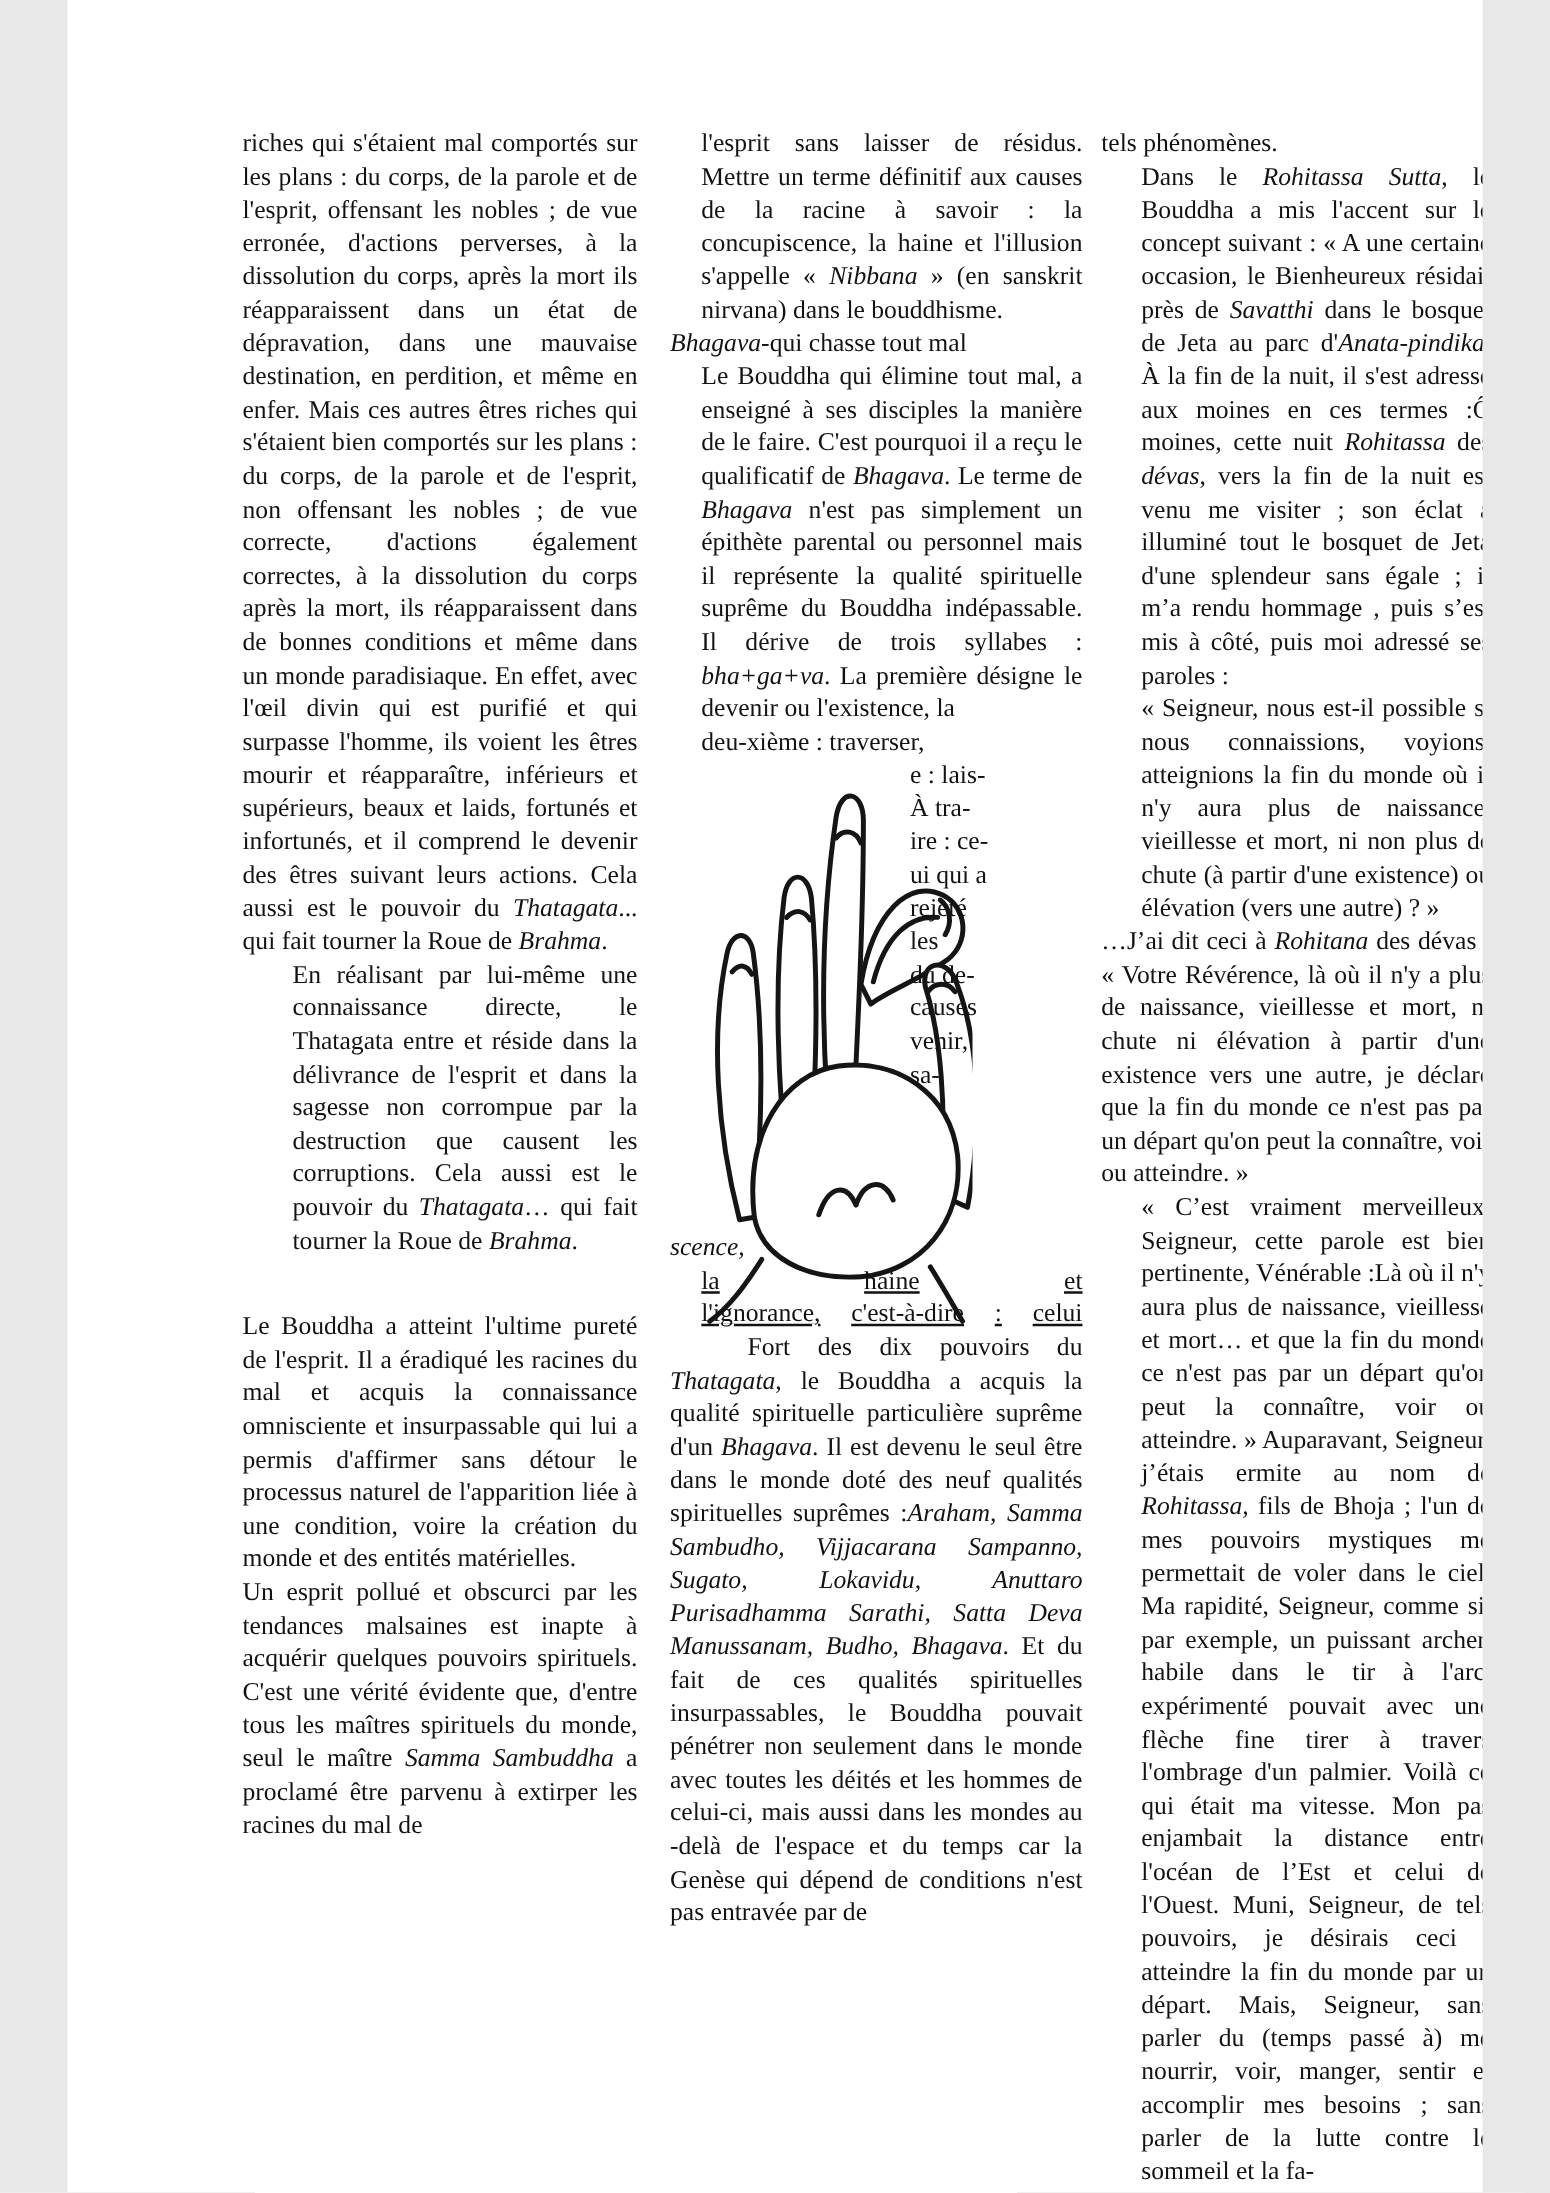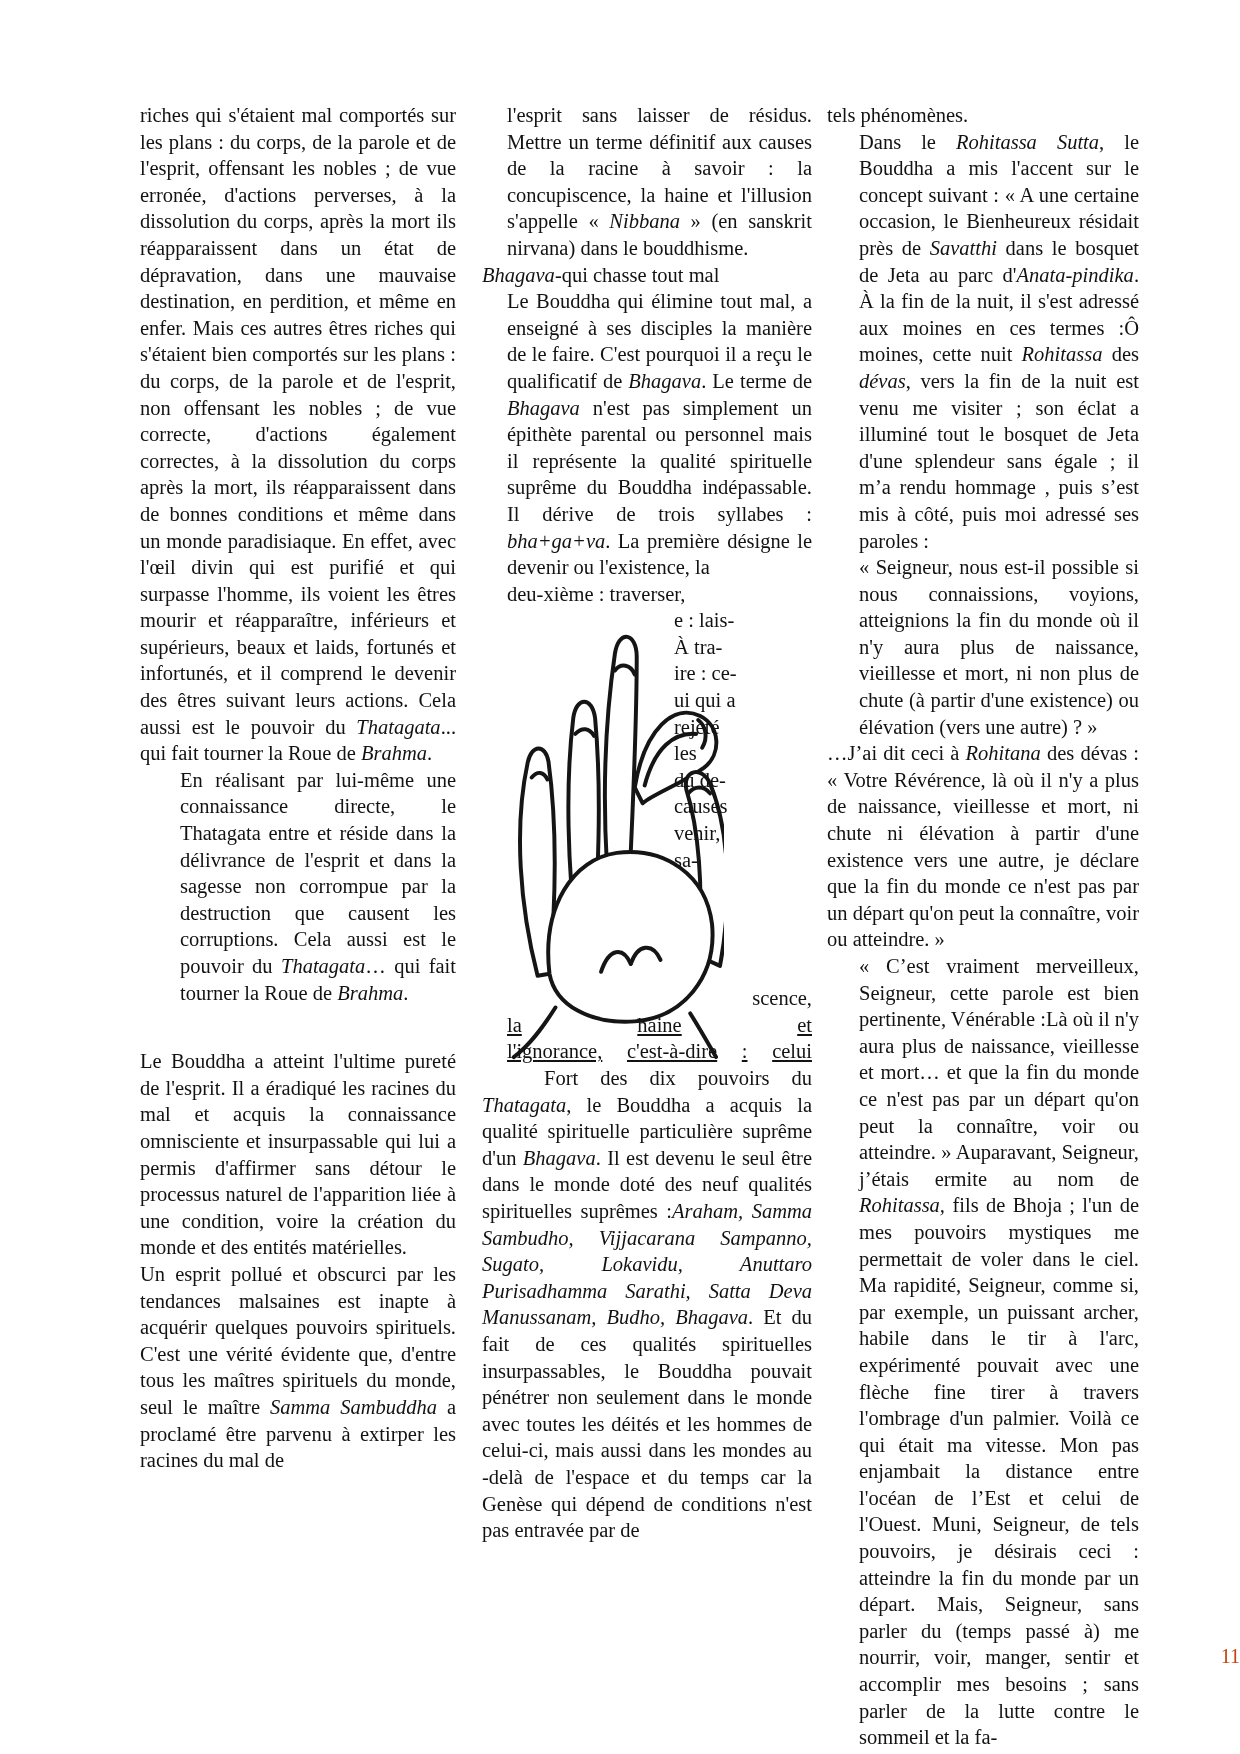--- a/index.html
+++ b/index.html
@@ -1,38 +1,38 @@
 <!DOCTYPE html>
 <html><head>
 <meta charset="utf-8">
 <style>
   html,body{margin:0;padding:0;background:#e8e8e8;}
   .page{
-    position:relative;width:1240px;height:1754px;margin:0 auto;
+    position:relative;width:1132px;height:1754px;margin:0 auto;
     background:#ffffff;overflow:hidden;color:#121212;
     font-family:"Liberation Serif","DejaVu Serif",serif;
   }
   .content{
     position:absolute;left:140px;top:102px;display:flex;
     font-size:20.5px;line-height:26.6px;
   }
   .col1{width:316px;margin-right:26px;}
   .col2{width:330px;margin-right:15px;}
   .col3{width:312px;}
   p{margin:0;}
   .just{text-align:justify;text-justify:inter-word;}
   .indent-block{margin-left:40px;}
   .gap-top{margin-top:42px;}
   .padL{padding-left:25px;}
   .first-indent{text-indent:62px;}
   .heading-line{margin:0;}
   .split-line{display:flex;padding-left:25px;}
   .wrap-row{position:relative;height:378px;}
   .frags{position:absolute;left:192px;top:0;text-align:left;}
-  .line-right{text-align:right;}
+  .line-right{text-align:left;font-style:italic;}
   .spread{display:flex;justify-content:space-between;padding-left:25px;text-decoration:underline;}
   .plainL{padding-left:25px;}
   .ind3{margin-left:32px;}
   .hand-wrap{position:absolute;left:4px;top:2px;z-index:0;pointer-events:none;}
   .textlayer{position:relative;z-index:1;}
   .footer{
     position:absolute;top:1645px;left:0;width:1240px;text-align:right;
     font-size:20px;color:#c2410c;
   }
   svg .ln{fill:none;stroke:#151515;stroke-width:4;stroke-linecap:round;stroke-linejoin:round;}

